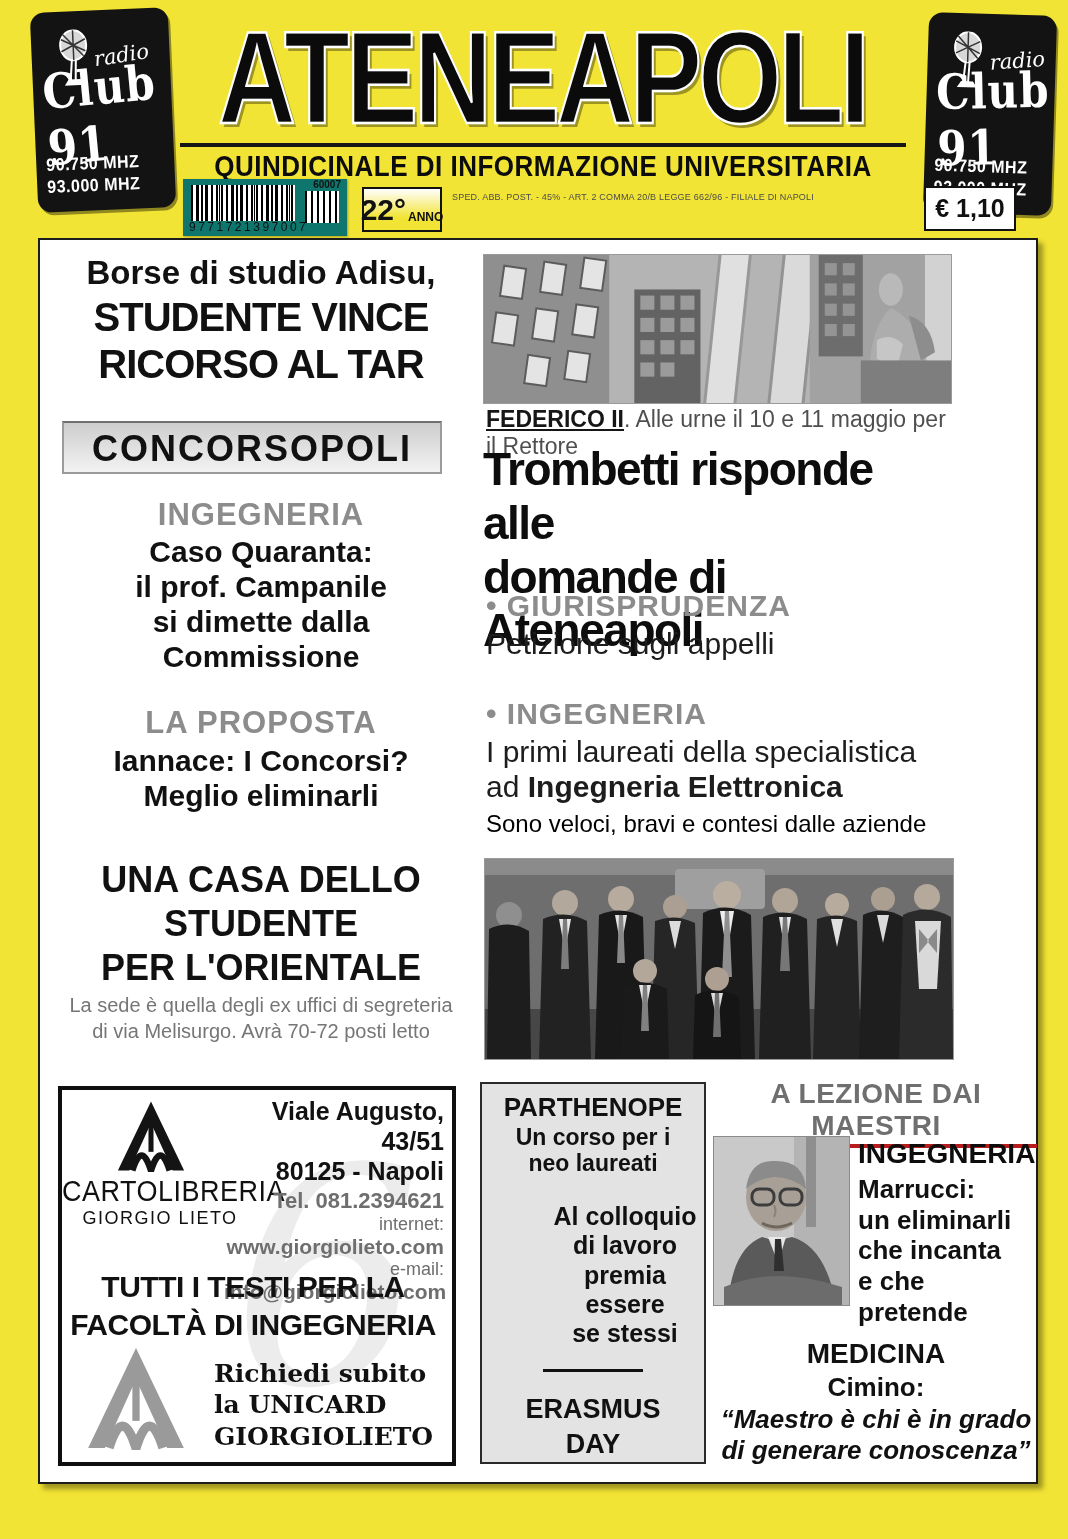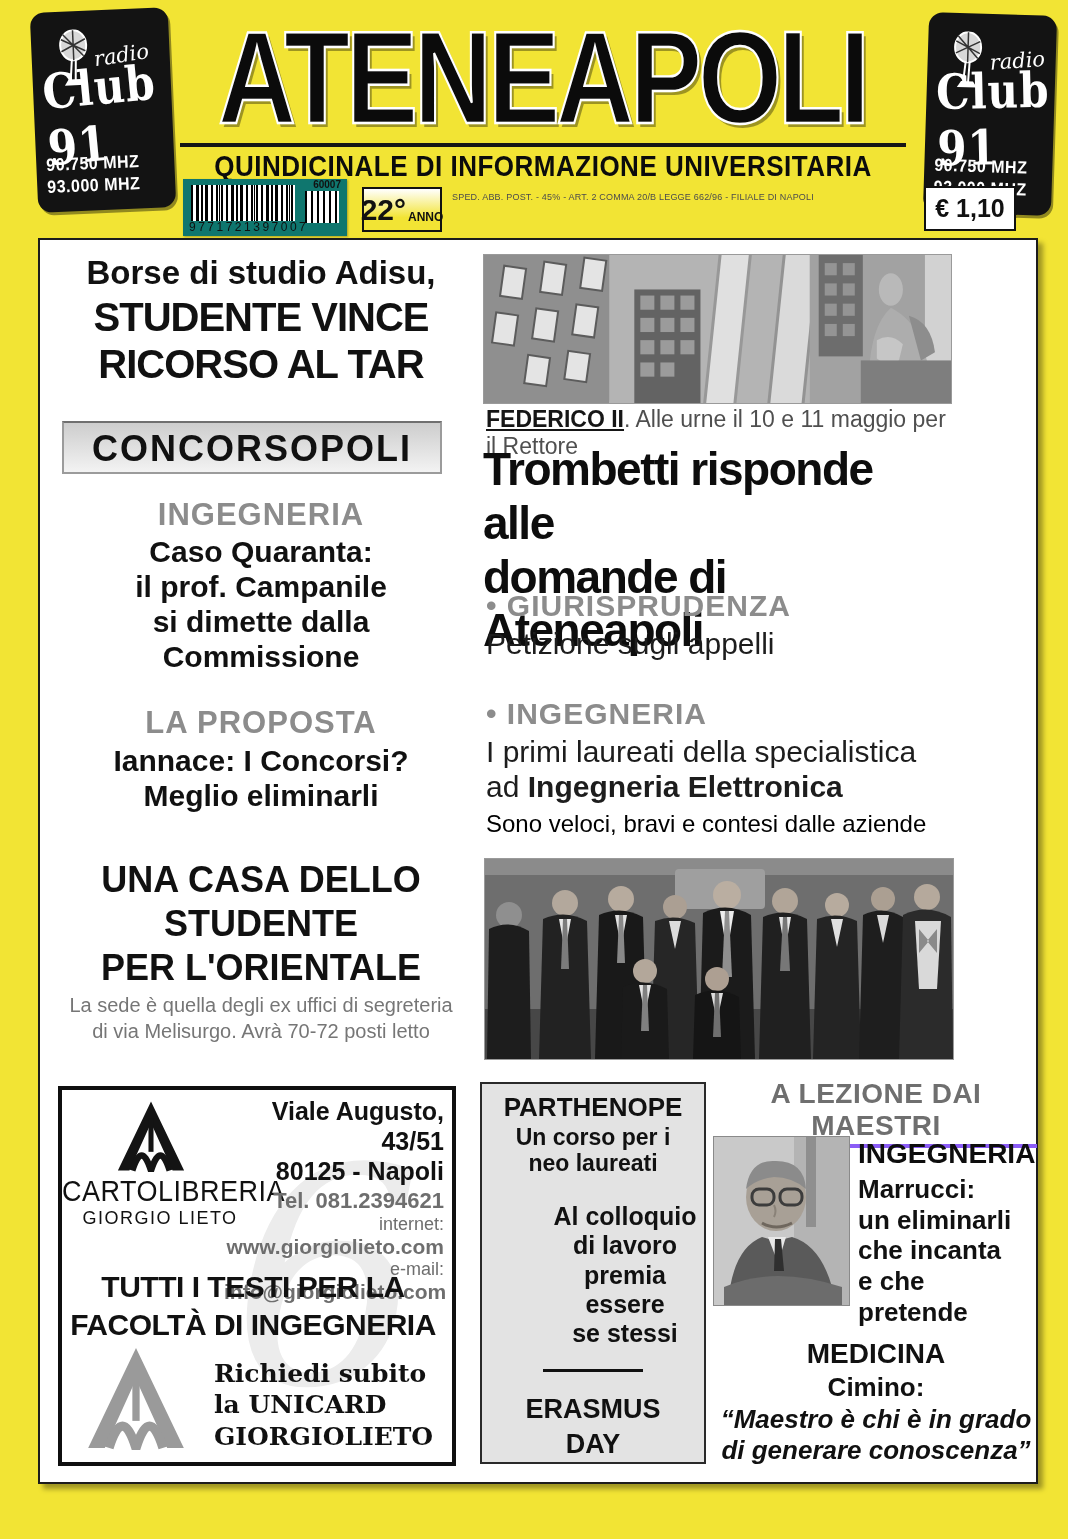--- a/index.html
+++ b/index.html
@@ -114,21 +114,21 @@
   .parth-box{left:440px;top:842px;width:222px;height:378px;background:#e3e3e3;border:2px solid #2a2a2a;}
   .parth-title{left:0;top:8px;width:100%;font-size:26px;font-weight:900;}
   .parth-sub1{left:0;top:40px;width:100%;font-size:23px;font-weight:700;line-height:1.15;}
   .parth-sub2{left:0;top:118px;width:100%;font-size:25px;font-weight:700;line-height:1.17;padding-left:32px;}
   .parth-rule{left:61px;top:285px;width:100px;height:3px;background:#111;}
   .parth-erasmus{left:0;top:308px;width:100%;font-size:27px;font-weight:900;line-height:1.3;}
 
   
   .maestri-title{left:675px;top:838px;width:322px;text-align:center;}
   .maestri-title span{display:inline-block;color:#6f6f6f;font-weight:900;font-size:28px;
-    letter-spacing:.5px;border-bottom:4px solid #8b5cf6;padding-bottom:2px;}
+    letter-spacing:.5px;border-bottom:4px solid #b91c1c;padding-bottom:2px;}
   .photo-prof{left:673px;top:896px;width:135px;height:168px;border:1px solid #8a8a8a;}
   .maestri-ing-sec{left:818px;top:898px;width:180px;font-size:28px;font-weight:900;color:#0d0d0d;}
   .maestri-ing-text{left:818px;top:934px;width:185px;font-size:26px;font-weight:700;line-height:1.18;}
   .maestri-med-sec{left:675px;top:1098px;width:322px;text-align:center;font-size:28px;font-weight:900;}
   .maestri-med-name{left:675px;top:1132px;width:322px;text-align:center;font-size:26px;font-weight:700;}
   .maestri-quote{left:660px;top:1164px;width:352px;text-align:center;font-size:26px;font-weight:700;
     font-style:italic;line-height:1.18;}
 </style>
 </head>
 <body>

